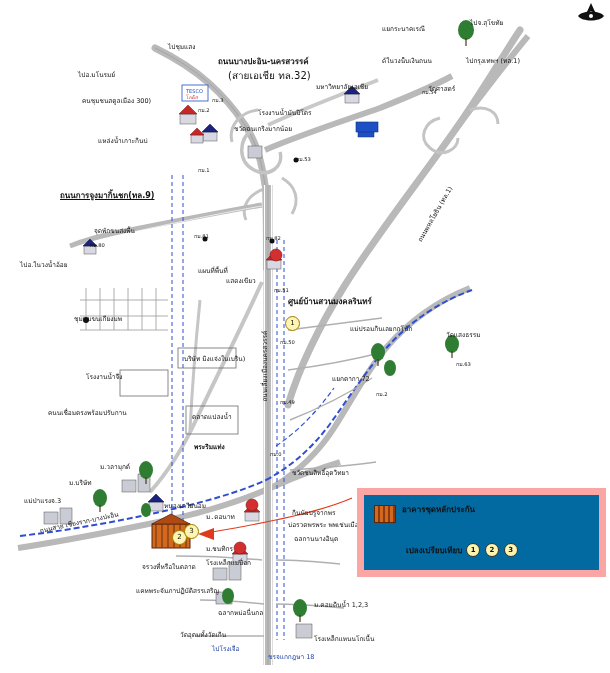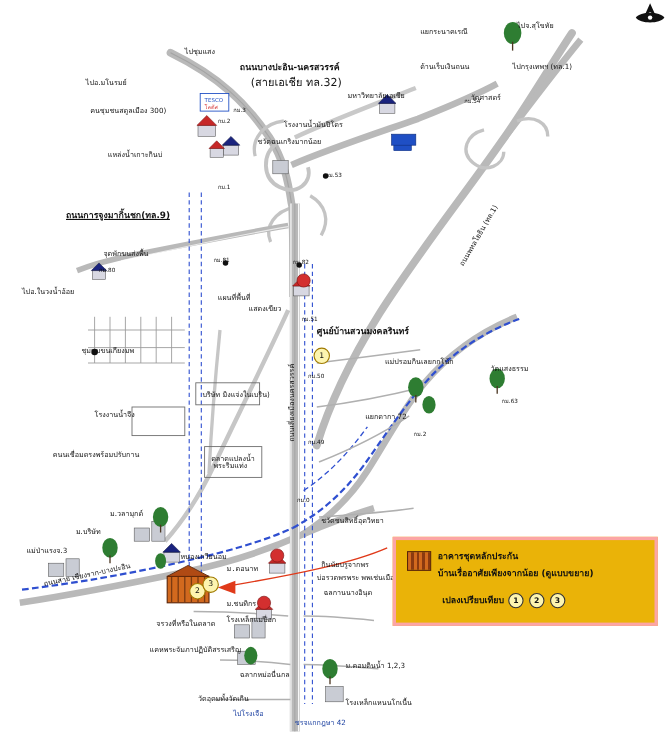--- a/index.html
+++ b/index.html
@@ -25,21 +25,21 @@
   .lbl.big{font-size:8px;font-weight:bold;}
   .lbl.mid{font-size:10px;}
   .lbl.blue{color:#1a3fa0;}
   .lbl.under{text-decoration:underline;}
   .km{
     position:absolute;font-size:5.2px;color:#111;white-space:nowrap;
   }
   .legend{
     position:absolute;
     left:357px;top:488px;width:235px;height:75px;
-    border:3px solid #fca5a5;background:#eab308;
+    border:7px solid #fca5a5;background:#0369a1;
   }
   .legend .sw{
     position:absolute;left:10px;top:10px;width:20px;height:16px;
     background:
       repeating-linear-gradient(90deg,#d2691e 0 3px,#8b3a10 3px 5px);
     border:1px solid #5a2408;
   }
   .legend .l1{position:absolute;left:38px;top:8px;font-size:8px;font-weight:bold;color:#111;}
   .legend .l2{position:absolute;left:38px;top:24px;font-size:8px;font-weight:bold;color:#111;}
   .legend .l3{position:absolute;left:42px;top:48px;font-size:8px;font-weight:bold;color:#111;}
@@ -264,21 +264,21 @@
   <div class="marker" style="left:285px;top:316px;">1</div>
   <div class="marker" style="left:172px;top:530px;">2</div>
   <div class="marker" style="left:184px;top:524px;">3</div>
 
   <div class="lbl" style="left:168px;top:44px;">ไปชุมแสง</div>
   <div class="lbl big" style="left:218px;top:58px;">ถนนบางปะอิน-นครสวรรค์</div>
   <div class="lbl mid" style="left:228px;top:70px;">(สายเอเชีย ทล.32)</div>
   <div class="lbl" style="left:78px;top:72px;text-align:right;">ไปอ.มโนรมย์</div>
   <div class="lbl" style="left:382px;top:26px;">แยกระนาคเรณี</div>
   <div class="lbl" style="left:470px;top:20px;">ไปจ.สุโขทัย</div>
-  <div class="lbl" style="left:382px;top:58px;">ด้านเร็บเงินถนน</div>
+  <div class="lbl" style="left:382px;top:58px;">ด้ในวงน็บเงินถนน</div>
   <div class="lbl" style="left:466px;top:58px;">ไปกรุงเทพฯ (ทล.1)</div>
   <div class="lbl" style="left:82px;top:98px;">คนชุมชนสตูลเมือง 300)</div>
   <div class="lbl" style="left:316px;top:84px;">มหาวิทยาลัยเอเชีย</div>
   <div class="lbl" style="left:258px;top:110px;">โรงงานน้ำมันปิโตร</div>
   <div class="lbl" style="left:428px;top:86px;">วัดศาสตร์</div>
   <div class="lbl" style="left:234px;top:126px;">ชวัดฉนเกริงมากน้อย</div>
   <div class="lbl" style="left:98px;top:138px;">แหล่งน้ำเกาะกินบ่</div>
   <div class="lbl big under" style="left:60px;top:192px;text-align:right;">ถนนการจูงมากิ้นชก(ทล.9)</div>
   <div class="lbl" style="left:94px;top:228px;">จุดพักขนส่งพื้น</div>
   <div class="lbl" style="left:20px;top:262px;">ไปอ.ในวงน้ำอ้อย</div>
@@ -286,40 +286,40 @@
   <div class="lbl" style="left:202px;top:278px;padding-left:24px;">แสดงเขียว</div>
   <div class="lbl" style="left:74px;top:316px;">ชุมนุมขนเกียงมพ</div>
   <div class="lbl big" style="left:288px;top:298px;">ศูนย์บ้านสวนมงคลรินทร์</div>
   <div class="lbl" style="left:350px;top:326px;">แม่ปรอมกินเลยกกโน้ก</div>
   <div class="lbl" style="left:446px;top:332px;">วัดแสงธรรม</div>
   <div class="lbl" style="left:184px;top:356px;">บริษัท มิงแจ่งในเบริน)</div>
   <div class="lbl" style="left:332px;top:376px;">แยกตากา 72</div>
   <div class="lbl" style="left:86px;top:374px;">โรงงานน้ำจึง</div>
   <div class="lbl" style="left:48px;top:410px;">คนนเชื่อมตรงพร้อมปรับกาน</div>
   <div class="lbl" style="left:192px;top:414px;">ตลาดแปลงน้ำ</div>
-  <div class="lbl" style="left:194px;top:420px;">พระริมแท่ง</div>
+  <div class="lbl" style="left:194px;top:444px;font-weight:bold;">พระริมแท่ง</div>
   <div class="lbl" style="left:292px;top:470px;">ชวัดชนสิทธิ์อุตวิทยา</div>
   <div class="lbl" style="left:100px;top:464px;">ม.วลามุกต์</div>
   <div class="lbl" style="left:69px;top:480px;">ม.บริษัท</div>
   <div class="lbl" style="left:24px;top:498px;">แม่ป่าแรงจ.3</div>
   <div class="lbl" style="left:164px;top:503px;">หนองเกวียนอม</div>
   <div class="lbl" style="left:206px;top:514px;font-family:Liberation Mono, monospace;">ม.ดอนาท</div>
   <div class="lbl" style="left:292px;top:510px;">กินนัยบรูจากพร</div>
   <div class="lbl" style="left:288px;top:522px;">บ่อรวดพรพระ พพเช่นเมืองิ้</div>
   <div class="lbl" style="left:294px;top:536px;">ฉลกานนางอินุต</div>
   <div class="lbl" style="left:206px;top:546px;">ม.ชนทิกร</div>
   <div class="lbl" style="left:142px;top:564px;">จรวงที่หรือในตลาด</div>
   <div class="lbl" style="left:206px;top:560px;">โรงเหล็กแม่ปี่อก</div>
   <div class="lbl" style="left:136px;top:588px;">แคหพระจัมภาปฏิบัติสรรเสริญ</div>
   <div class="lbl" style="left:314px;top:602px;">ม.คอมดินน้ำ 1,2,3</div>
   <div class="lbl" style="left:218px;top:610px;">ฉลากหม่อนื่นกล</div>
   <div class="lbl" style="left:180px;top:632px;">วัดอุตมทั้งวัดเกิน</div>
   <div class="lbl" style="left:314px;top:636px;">โรงเหล็กแหนนโกเนื้น</div>
   <div class="lbl blue" style="left:212px;top:646px;">ไปโรงเจือ</div>
-  <div class="lbl blue" style="left:268px;top:654px;">ชรจแกกฎษา 42</div>
+  <div class="lbl blue" style="left:268px;top:654px;">ชรจแกกฎษา 18</div>
 
   <div class="lbl" style="left:420px;top:238px;transform:rotate(-60deg);transform-origin:left center;">ถนนพหลโยธิน (ทล.1)</div>
   <div class="lbl" style="left:40px;top:528px;transform:rotate(-12deg);transform-origin:left center;">ถนนสาย เชียงราก-บางปะอิน</div>
   <div class="lbl" style="left:266px;top:398px;transform:rotate(-90deg);transform-origin:left center;">ถนนเลี่ยงเมืองนครสวรรค์</div>
 
   <div class="km" style="left:198px;top:106px;">กม.2</div>
   <div class="km" style="left:212px;top:96px;">กม.3</div>
   <div class="km" style="left:198px;top:166px;">กม.1</div>
   <div class="km" style="left:194px;top:232px;">กม.81</div>
   <div class="km" style="left:90px;top:241px;">กม.80</div>
@@ -329,21 +329,20 @@
   <div class="km" style="left:274px;top:286px;">กม.51</div>
   <div class="km" style="left:280px;top:338px;">กม.50</div>
   <div class="km" style="left:280px;top:398px;">กม.49</div>
   <div class="km" style="left:456px;top:360px;">กม.63</div>
   <div class="km" style="left:376px;top:390px;">กม.2</div>
   <div class="km" style="left:270px;top:450px;">กม.0</div>
 
   <div class="legend">
     <div class="sw"></div>
     <div class="l1">อาคารชุดหลักประกัน</div>
-    <div class="l2">บ้านเรื่ออาศัยเพียงจากน้อย (ดูแบบขยาย)</div>
     <div class="l3">
       <span>เปลงเปรียบเทียบ</span>
       <span class="circ">1</span>
       <span class="circ">2</span>
       <span class="circ">3</span>
     </div>
   </div>
 
 </div>
 

